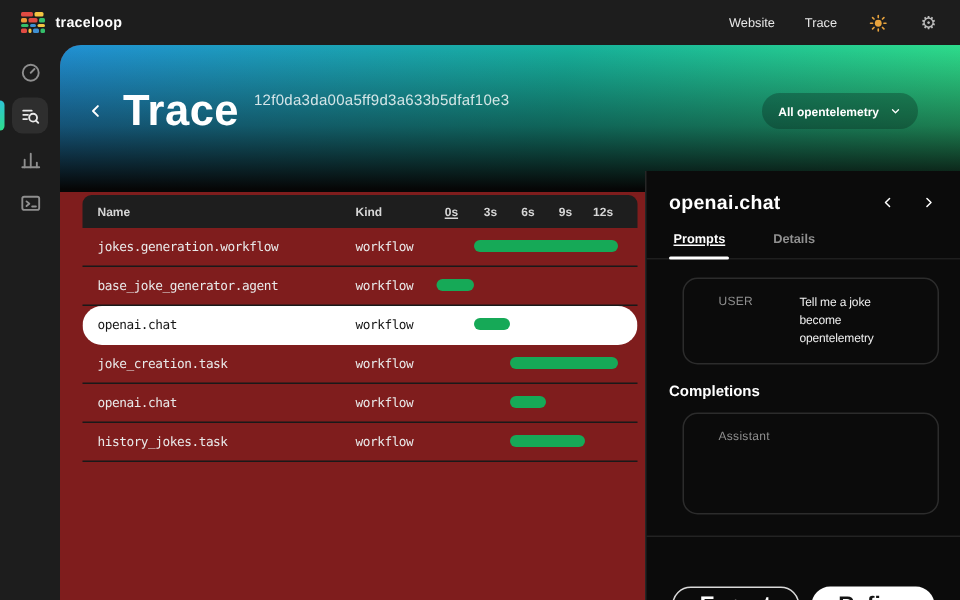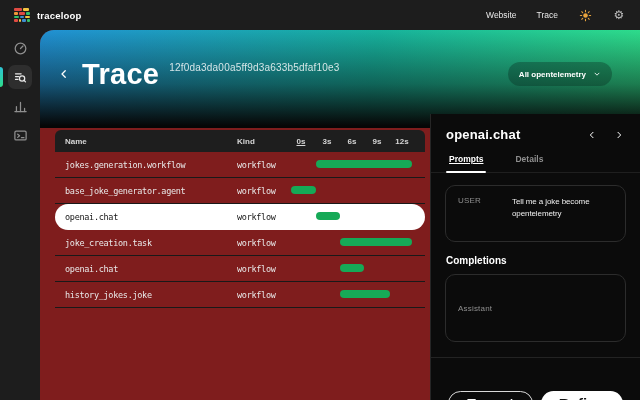--- a/index.html
+++ b/index.html
@@ -59,23 +59,23 @@
   .panel{position:absolute;left:390px;top:84px;width:210px;height:286px;background:#0b0b0b;border-left:1px solid #262626;box-sizing:border-box;}
   .panel-header{display:flex;align-items:center;padding:13px 15px 0 15px;}
   .panel-title{color:#fff;font-size:13px;font-weight:700;letter-spacing:.2px;}
   .panel-nav{margin-left:auto;display:flex;align-items:center;gap:15px;}
   .panel-nav .icon-btn{width:12px;height:12px;}
   .tabs{display:flex;gap:26px;margin:12px 0 0 0;padding:0 15px;border-bottom:1px solid #1f1f1f;}
   .tab{font-size:8.5px;font-weight:600;color:#8f8f8f;padding:0 3px 8px 3px;cursor:pointer;position:relative;}
   .tab.active{color:#fff;text-decoration:underline;}
   .tab.active::after{content:"";position:absolute;left:0;right:0;bottom:-1px;height:2px;background:#fff;border-radius:1px;}
   .panel-body{padding:12px 14px 0 14px;}
-  .msg-card{border:1px solid #2c2c2c;border-radius:10px;padding:10px 12px;display:flex;gap:10px;box-sizing:border-box;}
+  .msg-card{border:1px solid #2c2c2c;border-radius:10px;padding:10px 23px;display:flex;gap:10px;box-sizing:border-box;margin-left:10px;}
   .msg-card.user{min-height:57px;}
-  .msg-card.assistant{min-height:68px;align-items:center;}
+  .msg-card.assistant{min-height:68px;}
   .msg-role{flex:0 0 44px;font-size:8px;color:#8f8f8f;letter-spacing:.2px;}
   .msg-text{flex:1;font-size:8px;line-height:1.5;color:#efefef;letter-spacing:-.1px;}
   .msg-text p{margin:0 0 9px 0;}
   .msg-text p:last-child{margin-bottom:0;}
   .completions-heading{font-size:10px;font-weight:700;color:#fff;margin:13px 0 8px 1px;}
   .panel-footer{position:absolute;left:0;right:0;bottom:0;height:43px;border-top:1px solid #232323;display:flex;align-items:center;gap:8px;padding:0 17px;box-sizing:border-box;}
   .btn{flex:1;height:25px;border-radius:999px;font-family:inherit;font-size:15px;font-weight:700;display:flex;align-items:center;justify-content:center;cursor:pointer;box-sizing:border-box;margin-top:48px;}
   .btn.outline{background:transparent;border:1px solid #d9d9d9;color:#fff;}
   .btn.solid{background:#fff;border:none;color:#141414;}
   svg{display:block;}
@@ -215,21 +215,21 @@
         </span>
     </div>
     <div class="trow">
       <span class="r-name">openai.chat</span>
       <span class="r-kind">workflow</span>
       <span class="bar-track">
           <span class="bar" style="left: 37%; width: 17.8%;"></span>
         </span>
     </div>
     <div class="trow">
-      <span class="r-name">history_jokes.joke</span>
+      <span class="r-name">history_jokes.task</span>
       <span class="r-kind">workflow</span>
       <span class="bar-track">
           <span class="bar" style="left: 37%; width: 37%;"></span>
         </span>
     </div>
   </section>
 
   <aside class="panel">
     <div class="panel-header">
       <span class="panel-title">openai.chat</span>

